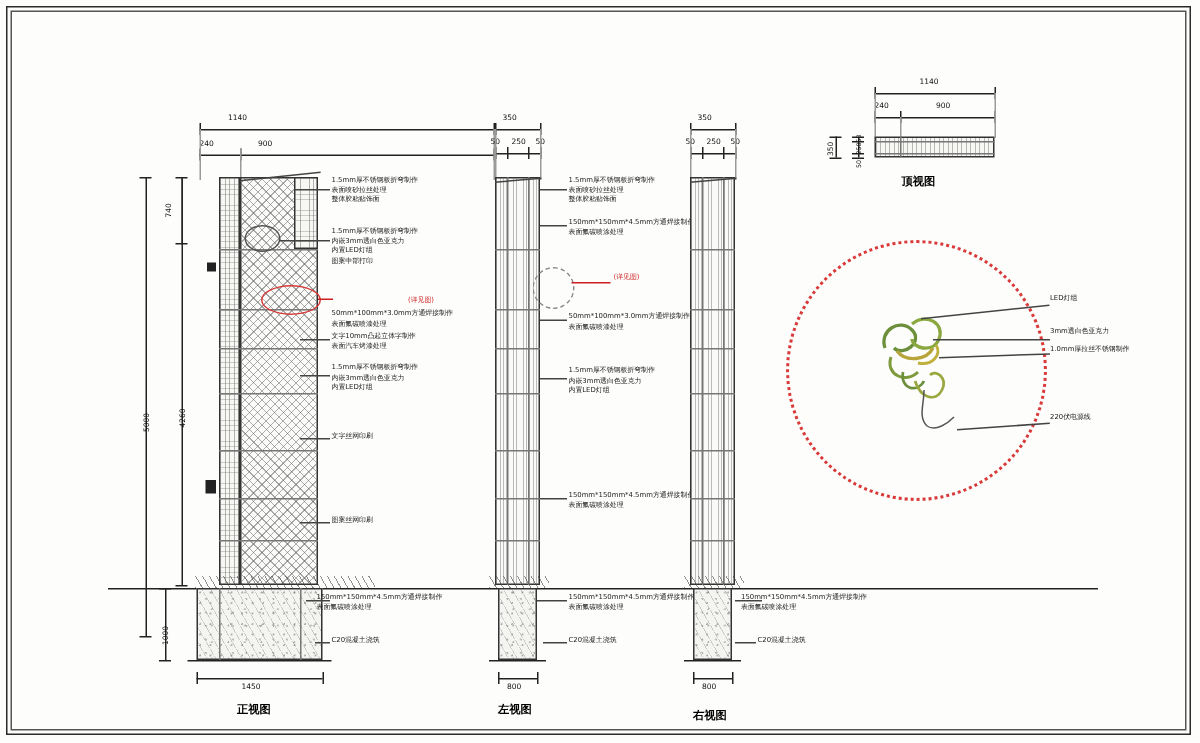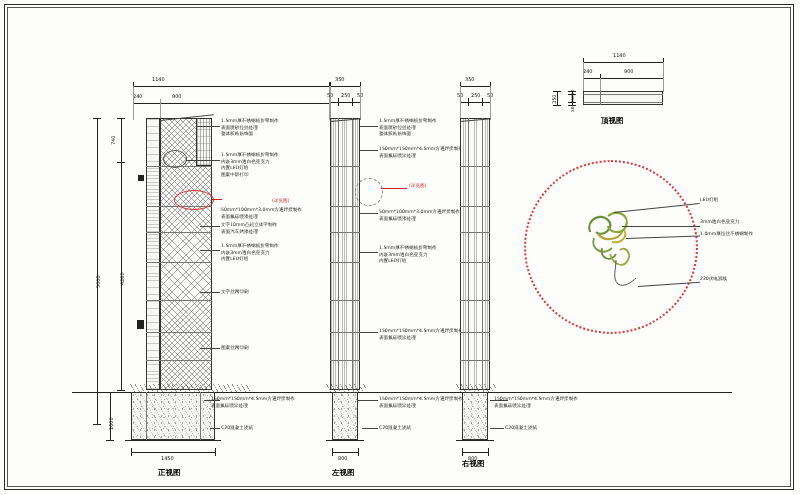--- a/index.html
+++ b/index.html
@@ -338,21 +338,21 @@
 
     <div class="hatch-ground" style="left:456px;top:384px;width:40px;height:8px;"></div>
     <div class="concrete" style="left:462px;top:392px;width:26px;height:48px;"></div>
     <div class="hline" style="left:456px;top:440px;width:38px;"></div>
 
     <div class="hline" style="left:462px;top:452px;width:26px;"></div>
     <div class="tick" style="left:462px;top:448px;height:8px;"></div>
     <div class="tick" style="left:488px;top:448px;height:8px;"></div>
     <div class="dimtxt" style="left:468px;top:455px;">800</div>
 
-    <div class="viewname" style="left:462px;top:459px;text-align:right;">右视图</div>
+    <div class="viewname" style="left:462px;top:472px;text-align:right;">右视图</div>
 
     <div class="leader" style="left:490px;top:400px;width:18px;"></div>
     <div class="lbl" style="left:494px;top:396px;">150mm*150mm*4.5mm方通焊接制作
 表面氟碳喷涂处理</div>
 
     <div class="leader" style="left:490px;top:428px;width:14px;"></div>
     <div class="lbl" style="left:505px;top:425px;">C20混凝土浇筑</div>
   </div>
 
   <div>

